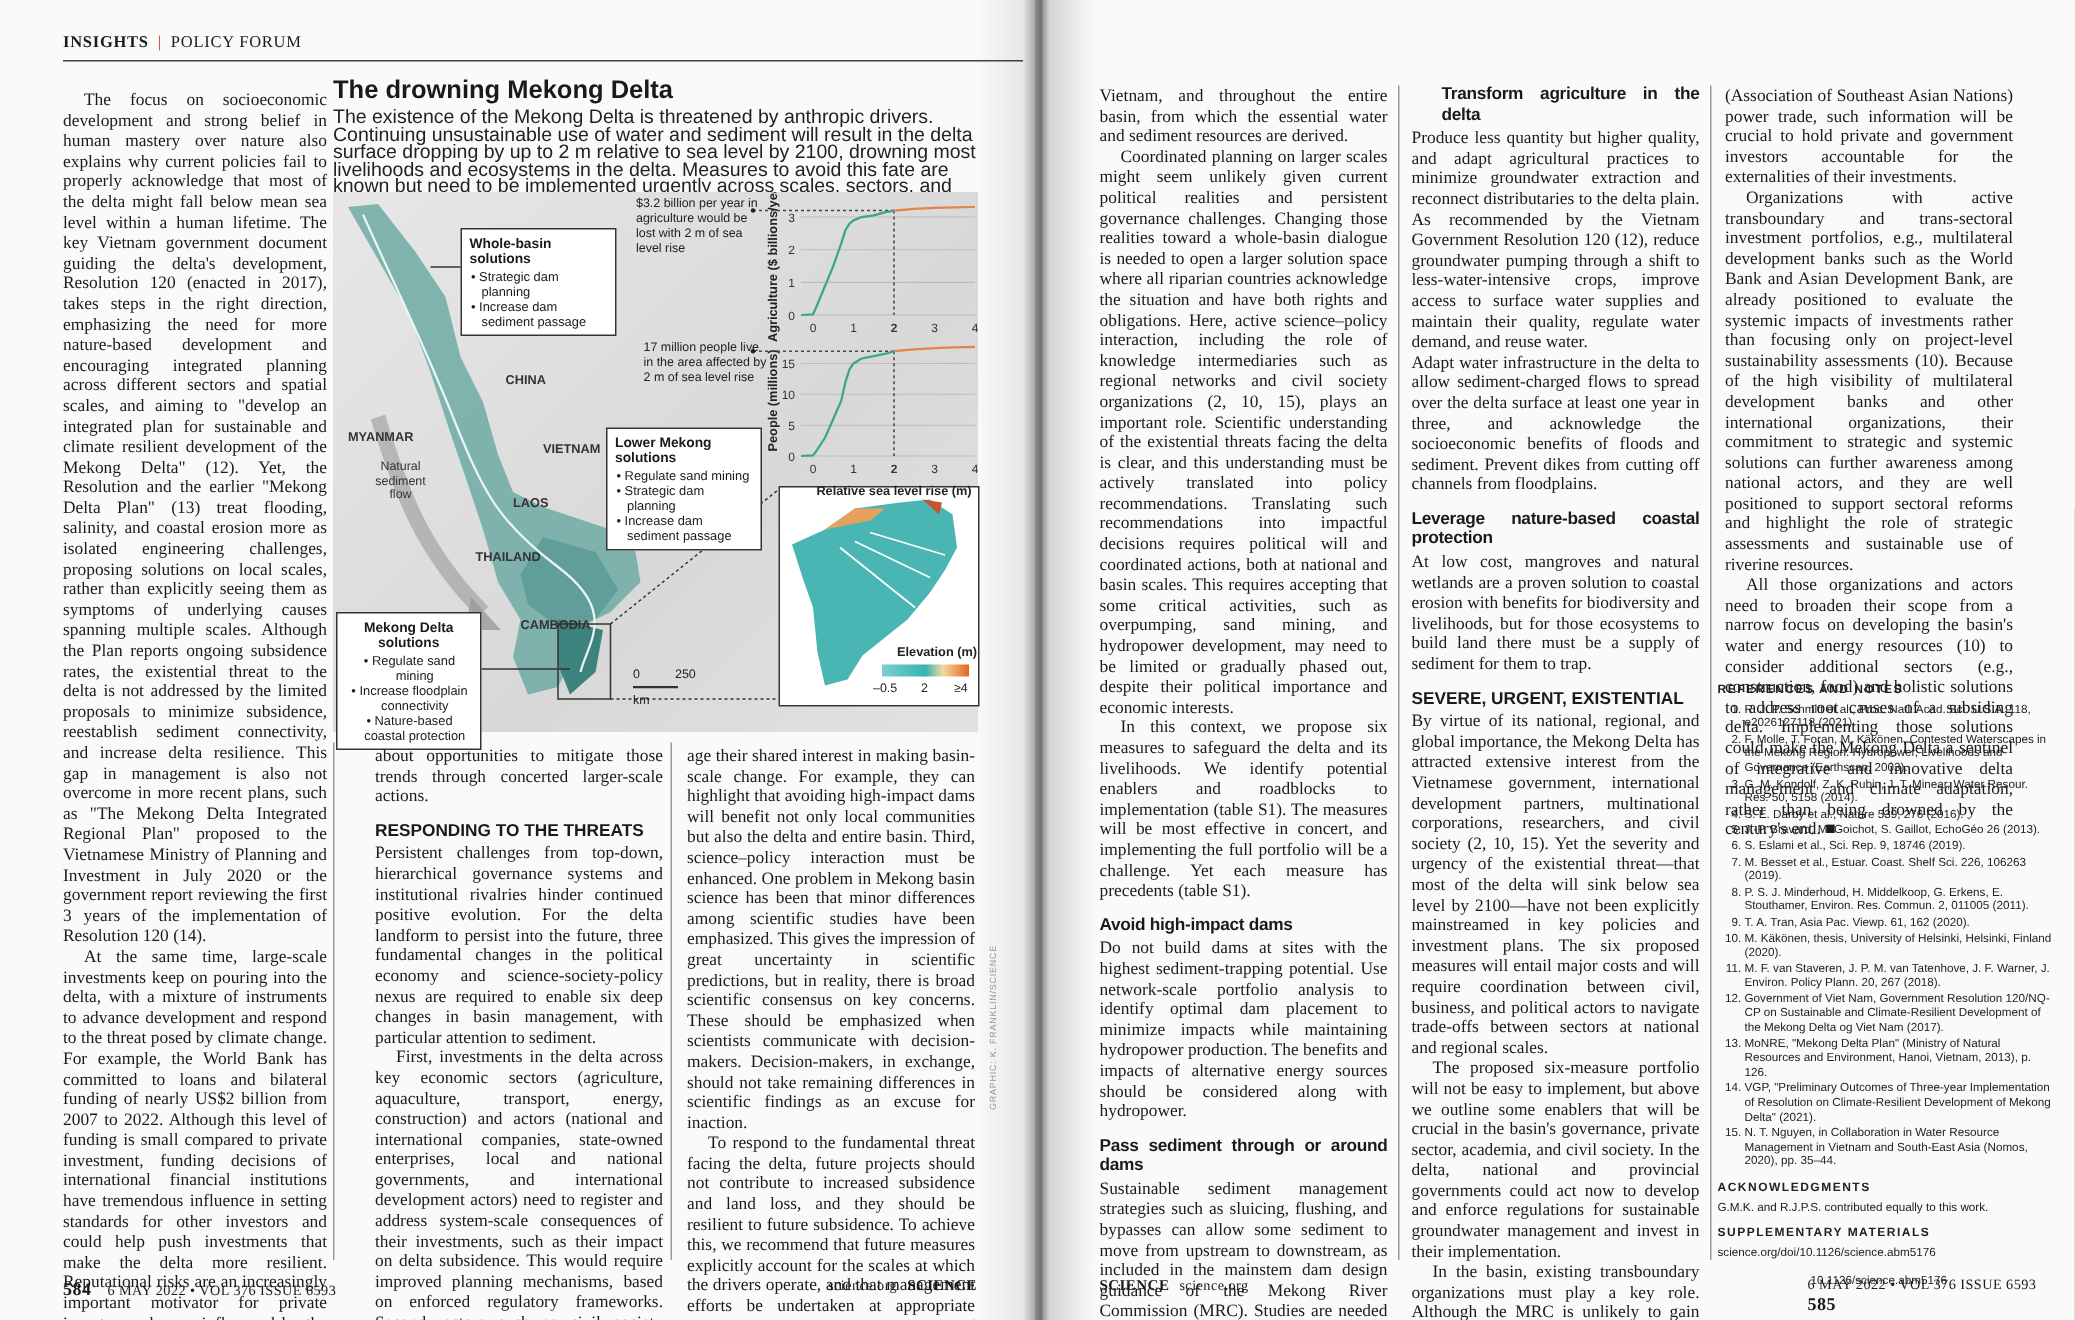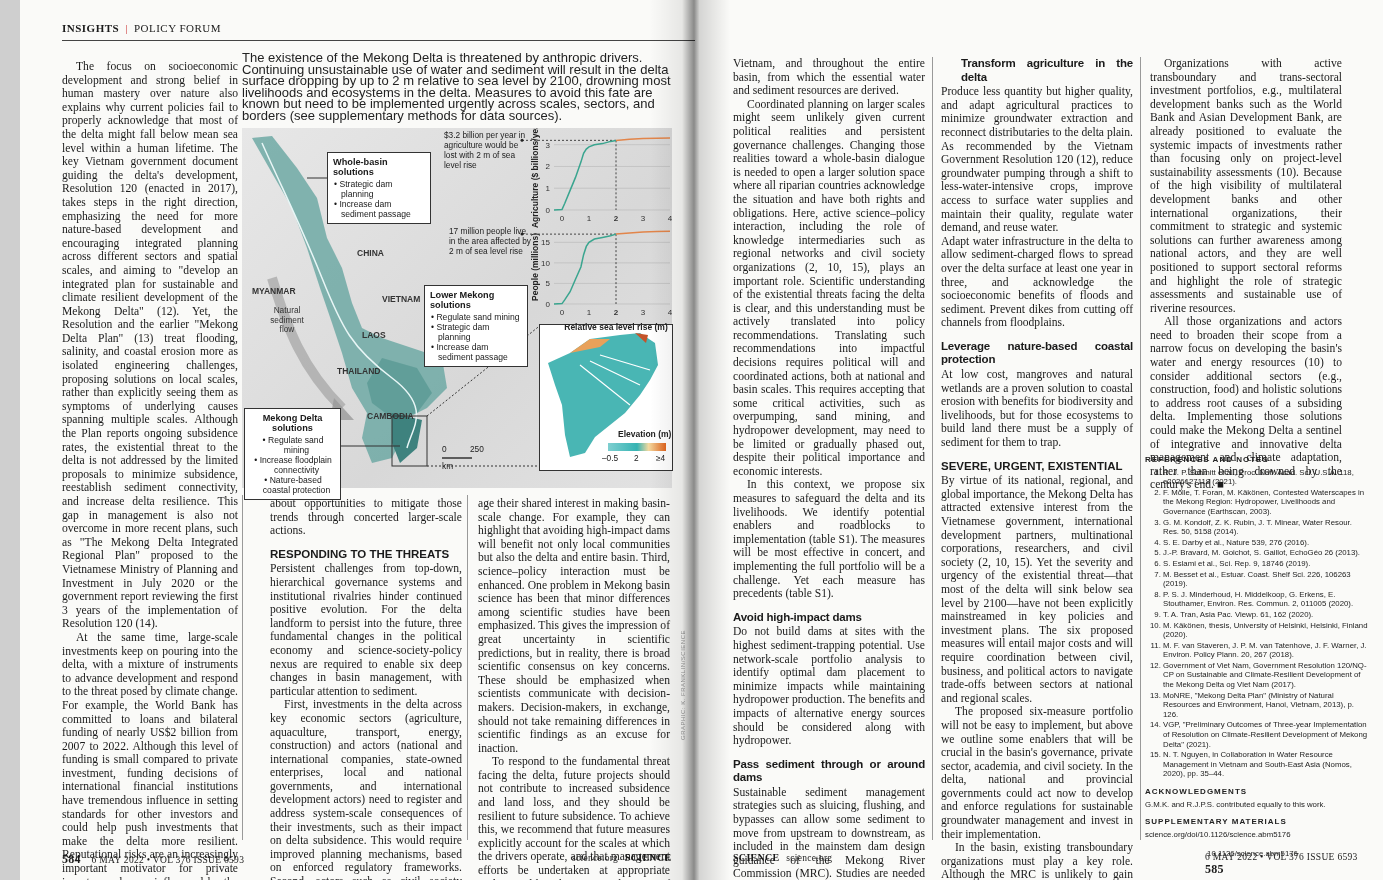--- a/index.html
+++ b/index.html
@@ -1,18 +1,18 @@
 <!DOCTYPE html>
 <html><head>
 <meta charset="utf-8">
 <style>
   html,body{margin:0;padding:0;}
   body{width:1383px;height:880px;background:#cfcfcf;position:relative;overflow:hidden;font-family:"Liberation Serif",serif;color:#1a1a1a;}
   .page{position:absolute;top:0;height:880px;background:#fafaf8;overflow:hidden;}
-  .left{left:0;width:690px;margin-left:20px;}
+  .left{left:0;width:690px;}
   .right{left:695px;width:688px;}
   .spine{position:absolute;left:650px;top:0;width:80px;height:880px;background:linear-gradient(90deg,rgba(0,0,0,0) 0%,rgba(0,0,0,0.08) 40%,rgba(0,0,0,0.45) 55%,rgba(0,0,0,0.15) 62%,rgba(0,0,0,0) 100%);z-index:5;}
   .runhead{position:absolute;left:42px;top:22px;font-size:11px;letter-spacing:.5px;}
   .runhead b{font-weight:bold;}
   .runhead .sep{color:#c33;margin:0 6px;}
   .rule{position:absolute;left:42px;top:40px;width:640px;height:1px;background:#444;}
   .col{position:absolute;font-size:11.6px;line-height:13.6px;text-align:justify;hyphens:auto;}
   .col p{margin:0;text-indent:14px;}
   .vr{position:absolute;width:1px;background:#999;}
   h3.sub{font-family:"Liberation Sans",sans-serif;font-size:11.5px;font-weight:bold;margin:10px 0 1px 0;letter-spacing:-.2px;}
@@ -62,20 +62,21 @@
   <div class="vr" style="left:447px;top:495px;height:345px;"></div>
 
   <div class="col" style="left:458px;top:497px;width:192px;">
     <p style="text-indent:0">age their shared interest in making basin-scale change. For example, they can highlight that avoiding high-impact dams will benefit not only local communities but also the delta and entire basin. Third, science–policy interaction must be enhanced. One problem in Mekong basin science has been that minor differences among scientific studies have been emphasized. This gives the impression of great uncertainty in scientific predictions, but in reality, there is broad scientific consensus on key concerns. These should be emphasized when scientists communicate with decision-makers. Decision-makers, in exchange, should not take remaining differences in scientific findings as an excuse for inaction.</p>
     <p>To respond to the fundamental threat facing the delta, future projects should not contribute to increased subsidence and land loss, and they should be resilient to future subsidence. To achieve this, we recommend that future measures explicitly account for the scales at which the drivers operate, and that management efforts be undertaken at appropriate scales. Although some drivers of subsidence can be influenced by local and national actions, others will require interventions coordinated between Cambodia and</p>
   </div>
 
   <div class="credit">GRAPHIC: K. FRANKLIN/SCIENCE</div>
 
   <div class="fig">
+    <h2 class="fig-title">The drowning Mekong Delta</h2>
     <div class="fig-desc">The existence of the Mekong Delta is threatened by anthropic drivers. Continuing unsustainable use of water and sediment will result in the delta surface dropping by up to 2 m relative to sea level by 2100, drowning most livelihoods and ecosystems in the delta. Measures to avoid this fate are known but need to be implemented urgently across scales, sectors, and borders (see supplementary methods for data sources).</div>
 
     <div class="map">
       <svg width="430" height="360" style="position:absolute;left:0;top:0">
         <path d="M10 10 L30 8 L55 40 L75 70 L85 110 L100 140 L110 175 L120 200 L140 210 L170 220 L200 230 L205 260 L185 280 L165 290 L160 310 L150 330 L130 335 L120 310 L125 285 L110 260 L100 225 L90 195 L78 160 L65 120 L50 80 L30 45 Z" fill="#6fa9a4" opacity="0.85"></path>
         <path d="M140 230 L175 240 L190 265 L175 285 L150 290 L130 275 L125 255 Z" fill="#5e9c97" opacity="0.9"></path>
         <path d="M150 285 L180 292 L175 320 L158 335 L150 315 Z" fill="#3e827e"></path>
         <path d="M20 15 C 40 60, 60 100, 80 150 S 110 220, 150 250 S 170 300, 165 320" stroke="#e8f6f6" stroke-width="1.5" fill="none"></path>
         <path d="M30 150 C 45 200, 60 240, 100 280" stroke="#9a9a9a" stroke-width="10" fill="none" opacity="0.6"></path>
         <polygon points="92,270 112,292 88,292" fill="#9a9a9a" opacity="0.8"></polygon>
@@ -218,20 +219,21 @@
       <p style="text-indent: 0px;">Adapt water infrastructure in the delta to allow sediment-charged flows to spread over the delta surface at least one year in three, and acknowledge the socioeconomic benefits of floods and sediment. Prevent dikes from cutting off channels from floodplains.</p>
       <h3 class="sub">Leverage nature-based coastal protection</h3>
       <p style="text-indent: 0px;">At low cost, mangroves and natural wetlands are a proven solution to coastal erosion with benefits for biodiversity and livelihoods, but for those ecosystems to build land there must be a supply of sediment for them to trap.</p>
       <h3 class="cap">SEVERE, URGENT, EXISTENTIAL</h3>
       <p style="text-indent: 0px;">By virtue of its national, regional, and global importance, the Mekong Delta has attracted extensive interest from the Vietnamese government, international development partners, multinational corporations, researchers, and civil society (2, 10, 15). Yet the severity and urgency of the existential threat—that most of the delta will sink below sea level by 2100—have not been explicitly mainstreamed in key policies and investment plans. The six proposed measures will entail major costs and will require coordination between civil, business, and political actors to navigate trade-offs between sectors at national and regional scales.</p>
       <p>The proposed six-measure portfolio will not be easy to implement, but above we outline some enablers that will be crucial in the basin's governance, private sector, academia, and civil society. In the delta, national and provincial governments could act now to develop and enforce regulations for sustainable groundwater management and invest in their implementation.</p>
       <p>In the basin, existing transboundary organizations must play a key role. Although the MRC is unlikely to gain binding power to make strategic development decisions, it needs to strengthen its role as knowledge broker and amplifier of transboundary environmental issues (15), including demonstrating that cooperation yields greater benefits than unilateral action. As more investments will pour into the basin, e.g., with the intensification of ASEAN</p>
     </div>
   <div class="vr" style="left:445px;top:57px;height:783px;"></div>
   <div id="rc3" class="col" style="left:455px;top:57px;width:192px;">
+      <p style="text-indent: 0px;">(Association of Southeast Asian Nations) power trade, such information will be crucial to hold private and government investors accountable for the externalities of their investments.</p>
       <p>Organizations with active transboundary and trans-sectoral investment portfolios, e.g., multilateral development banks such as the World Bank and Asian Development Bank, are already positioned to evaluate the systemic impacts of investments rather than focusing only on project-level sustainability assessments (10). Because of the high visibility of multilateral development banks and other international organizations, their commitment to strategic and systemic solutions can further awareness among national actors, and they are well positioned to support sectoral reforms and highlight the role of strategic assessments and sustainable use of riverine resources.</p>
       <p>All those organizations and actors need to broaden their scope from a narrow focus on developing the basin's water and energy resources (10) to consider additional sectors (e.g., construction, food) and holistic solutions to address root causes of a subsiding delta. Implementing those solutions could make the Mekong Delta a sentinel of integrative and innovative delta management and climate adaptation, rather than being drowned by the century's end. ■</p>
     </div>
 
   <div class="foot" style="left:38px">
     <b style="font-size:10px">SCIENCE</b>
     <span style="margin-left:4px">science.org</span>
   </div>
   <div class="foot" style="left:510px">
     <span style="margin-right:8px">6 MAY 2022 • VOL 376 ISSUE 6593</span>
@@ -242,21 +244,21 @@
 <div class="refs">
   <h4>REFERENCES AND NOTES</h4>
   <ol id="reflist">
       <li>R. J. P. Schmitt et al., Proc. Natl. Acad. Sci. U.S.A. 118, e2026127118 (2021).</li>
       <li>F. Molle, T. Foran, M. Käkönen, Contested Waterscapes in the Mekong Region: Hydropower, Livelihoods and Governance (Earthscan, 2003).</li>
       <li>G. M. Kondolf, Z. K. Rubin, J. T. Minear, Water Resour. Res. 50, 5158 (2014).</li>
       <li>S. E. Darby et al., Nature 539, 276 (2016).</li>
       <li>J.-P. Bravard, M. Goichot, S. Gaillot, EchoGéo 26 (2013).</li>
       <li>S. Eslami et al., Sci. Rep. 9, 18746 (2019).</li>
       <li>M. Besset et al., Estuar. Coast. Shelf Sci. 226, 106263 (2019).</li>
-      <li>P. S. J. Minderhoud, H. Middelkoop, G. Erkens, E. Stouthamer, Environ. Res. Commun. 2, 011005 (2020).</li>
+      <li>P. S. J. Minderhoud, H. Middelkoop, G. Erkens, E. Stouthamer, Environ. Res. Commun. 2, 011005 (2011).</li>
       <li>T. A. Tran, Asia Pac. Viewp. 61, 162 (2020).</li>
       <li>M. Käkönen, thesis, University of Helsinki, Helsinki, Finland (2020).</li>
       <li>M. F. van Staveren, J. P. M. van Tatenhove, J. F. Warner, J. Environ. Policy Plann. 20, 267 (2018).</li>
       <li>Government of Viet Nam, Government Resolution 120/NQ-CP on Sustainable and Climate-Resilient Development of the Mekong Delta og Viet Nam (2017).</li>
       <li>MoNRE, "Mekong Delta Plan" (Ministry of Natural Resources and Environment, Hanoi, Vietnam, 2013), p. 126.</li>
       <li>VGP, "Preliminary Outcomes of Three-year Implementation of Resolution on Climate-Resilient Development of Mekong Delta" (2021).</li>
       <li>N. T. Nguyen, in Collaboration in Water Resource Management in Vietnam and South-East Asia (Nomos, 2020), pp. 35–44.</li>
     </ol>
   <h4 class="ack">ACKNOWLEDGMENTS</h4>
   <div>G.M.K. and R.J.P.S. contributed equally to this work.</div>

